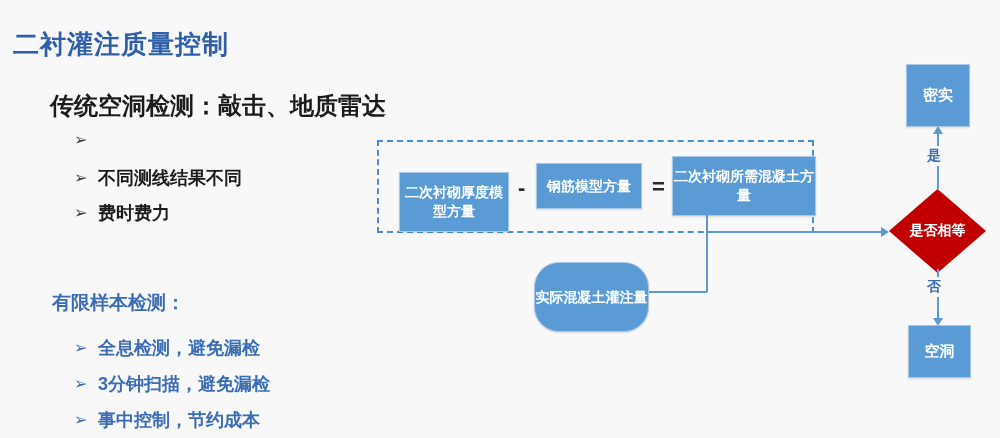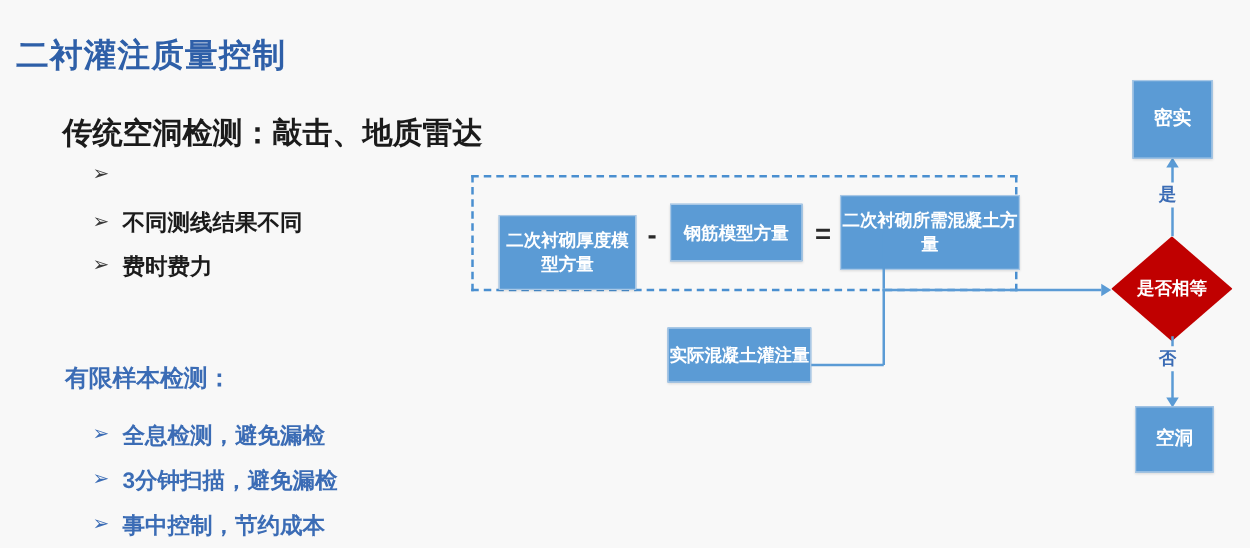--- a/index.html
+++ b/index.html
@@ -99,21 +99,21 @@
     display: flex;
     align-items: center;
     justify-content: center;
     text-align: center;
     box-shadow: 0 1px 2px rgba(0,0,0,0.12);
   }
 
   #box-thickness { left: 399px; top: 172px; width: 110px; height: 60px; }
   #box-rebar     { left: 536px; top: 163px; width: 106px; height: 46px; }
   #box-needed    { left: 672px; top: 156px; width: 144px; height: 60px; }
-  #box-actual    { left: 534px; top: 262px; width: 115px; height: 44px; }
+  #box-actual    { left: 534px; top: 262px; width: 115px; height: 70px; border-radius: 25px; }
 
   .op-sign {
     position: absolute;
     font-size: 22px;
     font-weight: bold;
     color: #2a2a2a;
     line-height: 1;
   }
   #op-minus { left: 518px; top: 177px; }
   #op-equal { left: 652px; top: 176px; }

